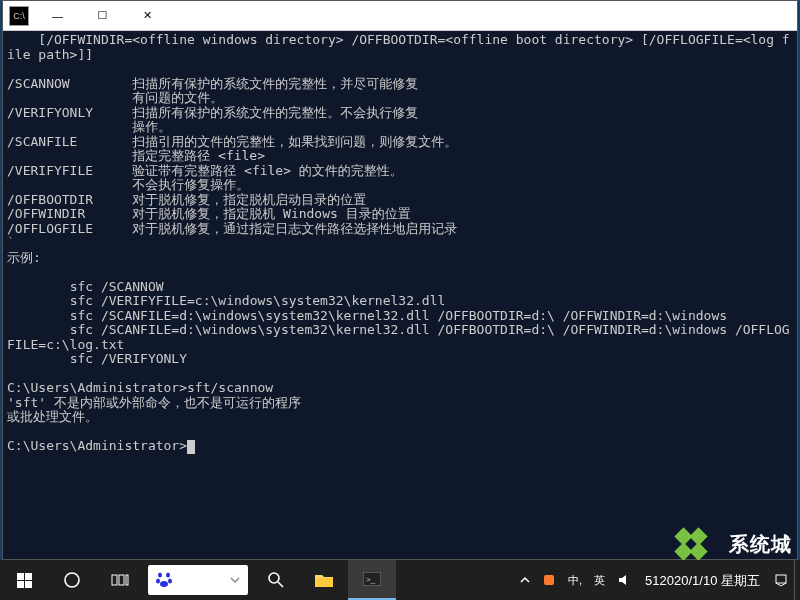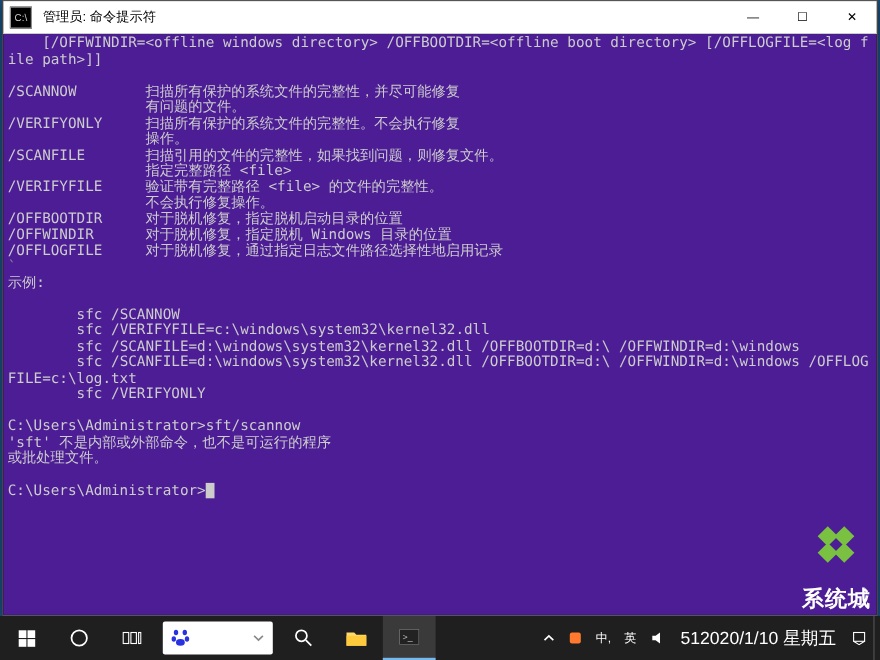--- a/index.html
+++ b/index.html
@@ -46,21 +46,21 @@
     .titlebar-btn {
       width: 45px; height: 30px;
       display: flex;
       align-items: center;
       justify-content: center;
       font-size: 11px;
       color: #000;
       cursor: pointer;
     }
     .terminal {
-      background: #4c1d95;
+      background: #0f172a;
       color: #ccc;
       font-family: "NSimSun", "Consolas", monospace;
       font-size: 13px;
       line-height: 14.5px;
       padding: 2px 4px;
       height: calc(100% - 30px);
       overflow: hidden;
       white-space: pre-wrap;
       word-break: break-all;
     }
@@ -91,53 +91,51 @@
     .tb-icon.active { background: #3a3a3a; border-bottom: 2px solid #76b9ed; }
     .tray {
       margin-left: auto;
       display: flex;
       align-items: center;
       color: #fff;
       font-size: 11px;
       height: 100%;
     }
     .tray-item { padding: 0 6px; display: flex; align-items: center; height: 100%; }
-    .datetime { text-align: right; padding: 0 8px; font-size: 16px; line-height: 13px; }
+    .datetime { text-align: right; padding: 0 8px; font-size: 13px; line-height: 13px; }
     .baidu-box {
       width: 100px; height: 30px;
       background: #fff;
       border-radius: 2px;
       display: flex;
       align-items: center;
       padding: 0 6px;
       margin: 0 4px;
     }
     .watermark {
       position: absolute;
       bottom: 42px; right: 8px;
       display: flex;
       align-items: center;
       gap: 22px;
       pointer-events: none;
-      flex-direction: column;
     }
     .watermark-logo { display: flex; gap: 2px; flex-wrap: wrap; width: 30px; }
     .wm-sq { width: 13px; height: 13px; background: #7ac142; transform: rotate(45deg); }
     .watermark-text { color: #fff; font-size: 20px; font-weight: bold; letter-spacing: 1px; }
     .cursor { display: inline-block; width: 8px; height: 14px; background: #ccc; vertical-align: middle; }
     .win-logo { display: grid; grid-template: repeat(2, 7px) / repeat(2, 7px); gap: 1px; }
     .win-logo span { background: #fff; }
   </style>
 </head>
 <body>
 
 <div class="window">
   <div class="titlebar">
     <div class="titlebar-icon">C:\</div>
-    <div class="titlebar-title">管理员: 命令提示符</div>
     <div class="titlebar-buttons">
       <div class="titlebar-btn">—</div>
       <div class="titlebar-btn">☐</div>
       <div class="titlebar-btn close">✕</div>
     </div>
   </div>
   <div class="terminal"><span>    [/OFFWINDIR=&lt;offline windows directory&gt; /OFFBOOTDIR=&lt;offline boot directory&gt; [/OFFLOGFILE=&lt;log file path&gt;]]</span>
 <span></span>
 <span>/SCANNOW</span><span>        扫描所有保护的系统文件的完整性，并尽可能修复</span>
 <span>                有问题的文件。</span>

